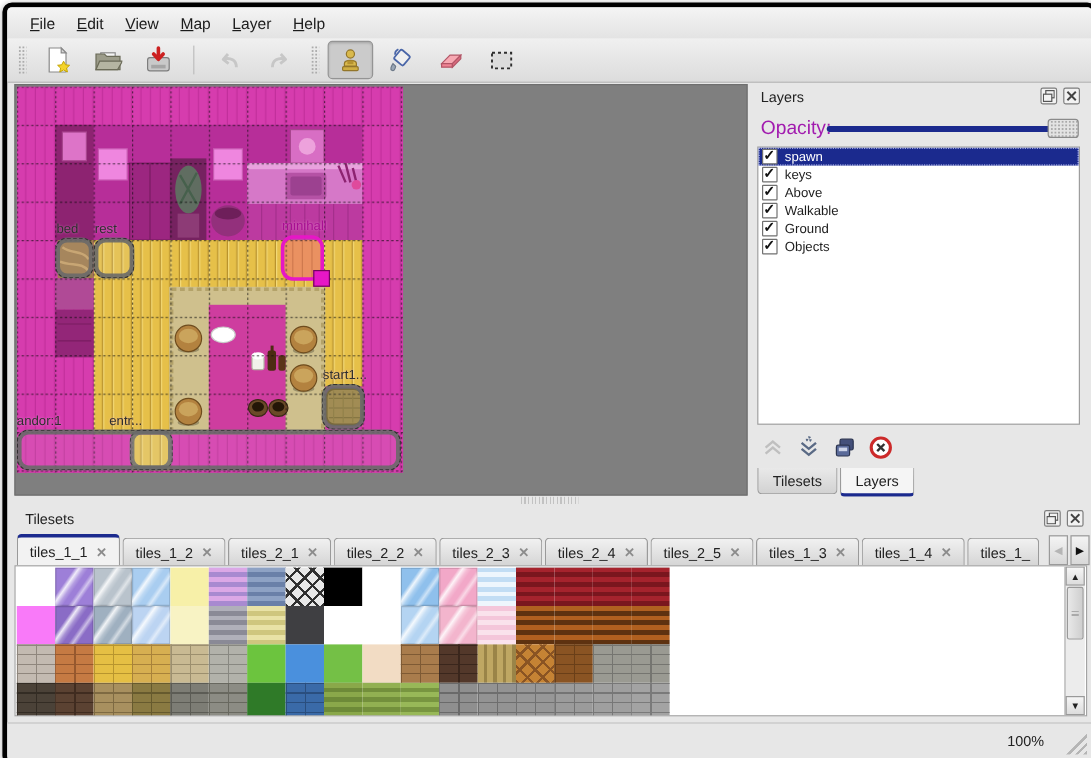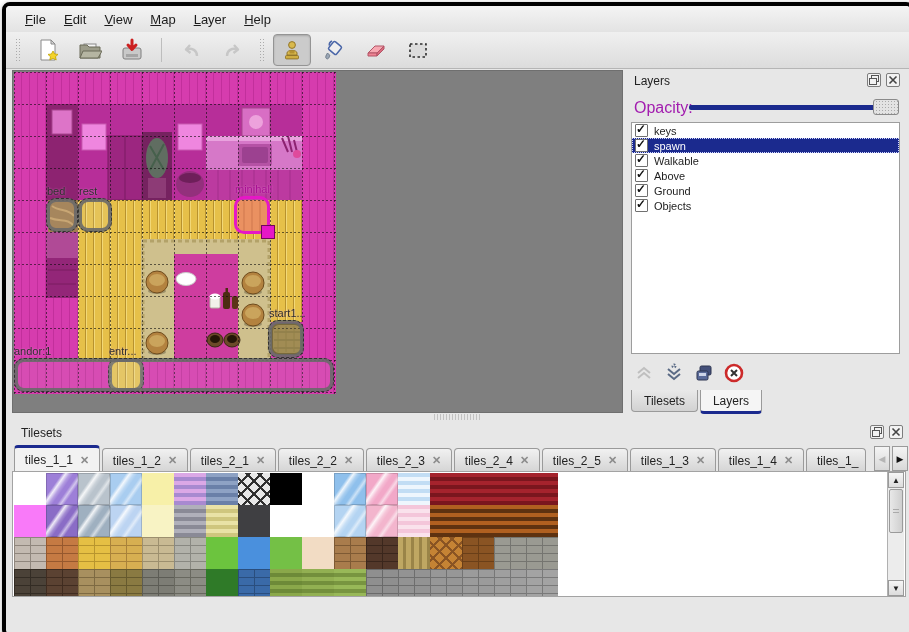--- a/index.html
+++ b/index.html
@@ -260,21 +260,21 @@
           <div class="obj-label" style="left: 33px; top: 113px;">bed</div>
           <div class="obj" style="left: 64px; top: 126px; width: 34px; height: 34px;"></div>
           <div class="obj-label" style="left: 65px; top: 113px;">rest</div>
           <div class="obj selected" style="left: 220px; top: 124px; width: 36px; height: 38px;">
             <div class="obj-handle"></div>
           </div>
           <div class="obj-label sel" style="left: 221px; top: 111px;">minihall</div>
           <div class="obj" style="left: 254px; top: 248px; width: 36px; height: 38px;"></div>
           <div class="obj-label" style="left: 255px; top: 235px;">start1...</div>
           <div class="obj" style="left: 94px; top: 286px; width: 36px; height: 34px;"></div>
-          <div class="obj-label" style="left: 95px; top: 273px; text-align: center;">entr...</div>
+          <div class="obj-label" style="left: 77px; top: 273px; text-align: center;">entr...</div>
           <div class="obj" style="left: 0px; top: 286px; width: 320px; height: 34px;"></div>
           <div class="obj-label" style="left: 0px; top: 273px;">andor:1</div>
         </div>
     </div>
   </div>
 
   <div class="hsplit"></div>
 
   <div class="layers-dock">
     <div class="dock-title">
@@ -292,35 +292,35 @@
       </span>
     </div>
     <div class="opacity-row">
       <span class="lbl">Opacity:</span>
       <span class="slider">
           <span class="groove"></span>
           <span class="handle"></span>
         </span>
     </div>
     <div class="layer-list">
+        <div class="layer-row selected">
+          <span class="cb"></span>
+          <span>spawn</span>
+        </div>
         <div class="layer-row">
           <span class="cb"></span>
           <span>keys</span>
         </div>
-        <div class="layer-row selected">
+        <div class="layer-row">
           <span class="cb"></span>
-          <span>spawn</span>
+          <span>Above</span>
         </div>
         <div class="layer-row">
           <span class="cb"></span>
           <span>Walkable</span>
-        </div>
-        <div class="layer-row">
-          <span class="cb"></span>
-          <span>Above</span>
         </div>
         <div class="layer-row">
           <span class="cb"></span>
           <span>Ground</span>
         </div>
         <div class="layer-row">
           <span class="cb"></span>
           <span>Objects</span>
         </div>
       </div>
@@ -486,14 +486,18 @@
           <div class="tile t-b" style="left: 512px; top: 96px; --c: #a3a3a3; --c2: #7a7a7a;"></div>
         </div>
       <div class="vscroll" style="top:0;height:124px;">
         <div class="varrow" style="top:0;">▲</div>
         <div class="vthumb"></div>
         <div class="varrow" style="bottom:0;">▼</div>
       </div>
     </div>
   </div>
 
+  <div class="statusbar">
+    <span class="zoom-lvl">100%</span>
+    <span class="grip"></span>
+  </div>
 
 </div>
 
 </body></html>

